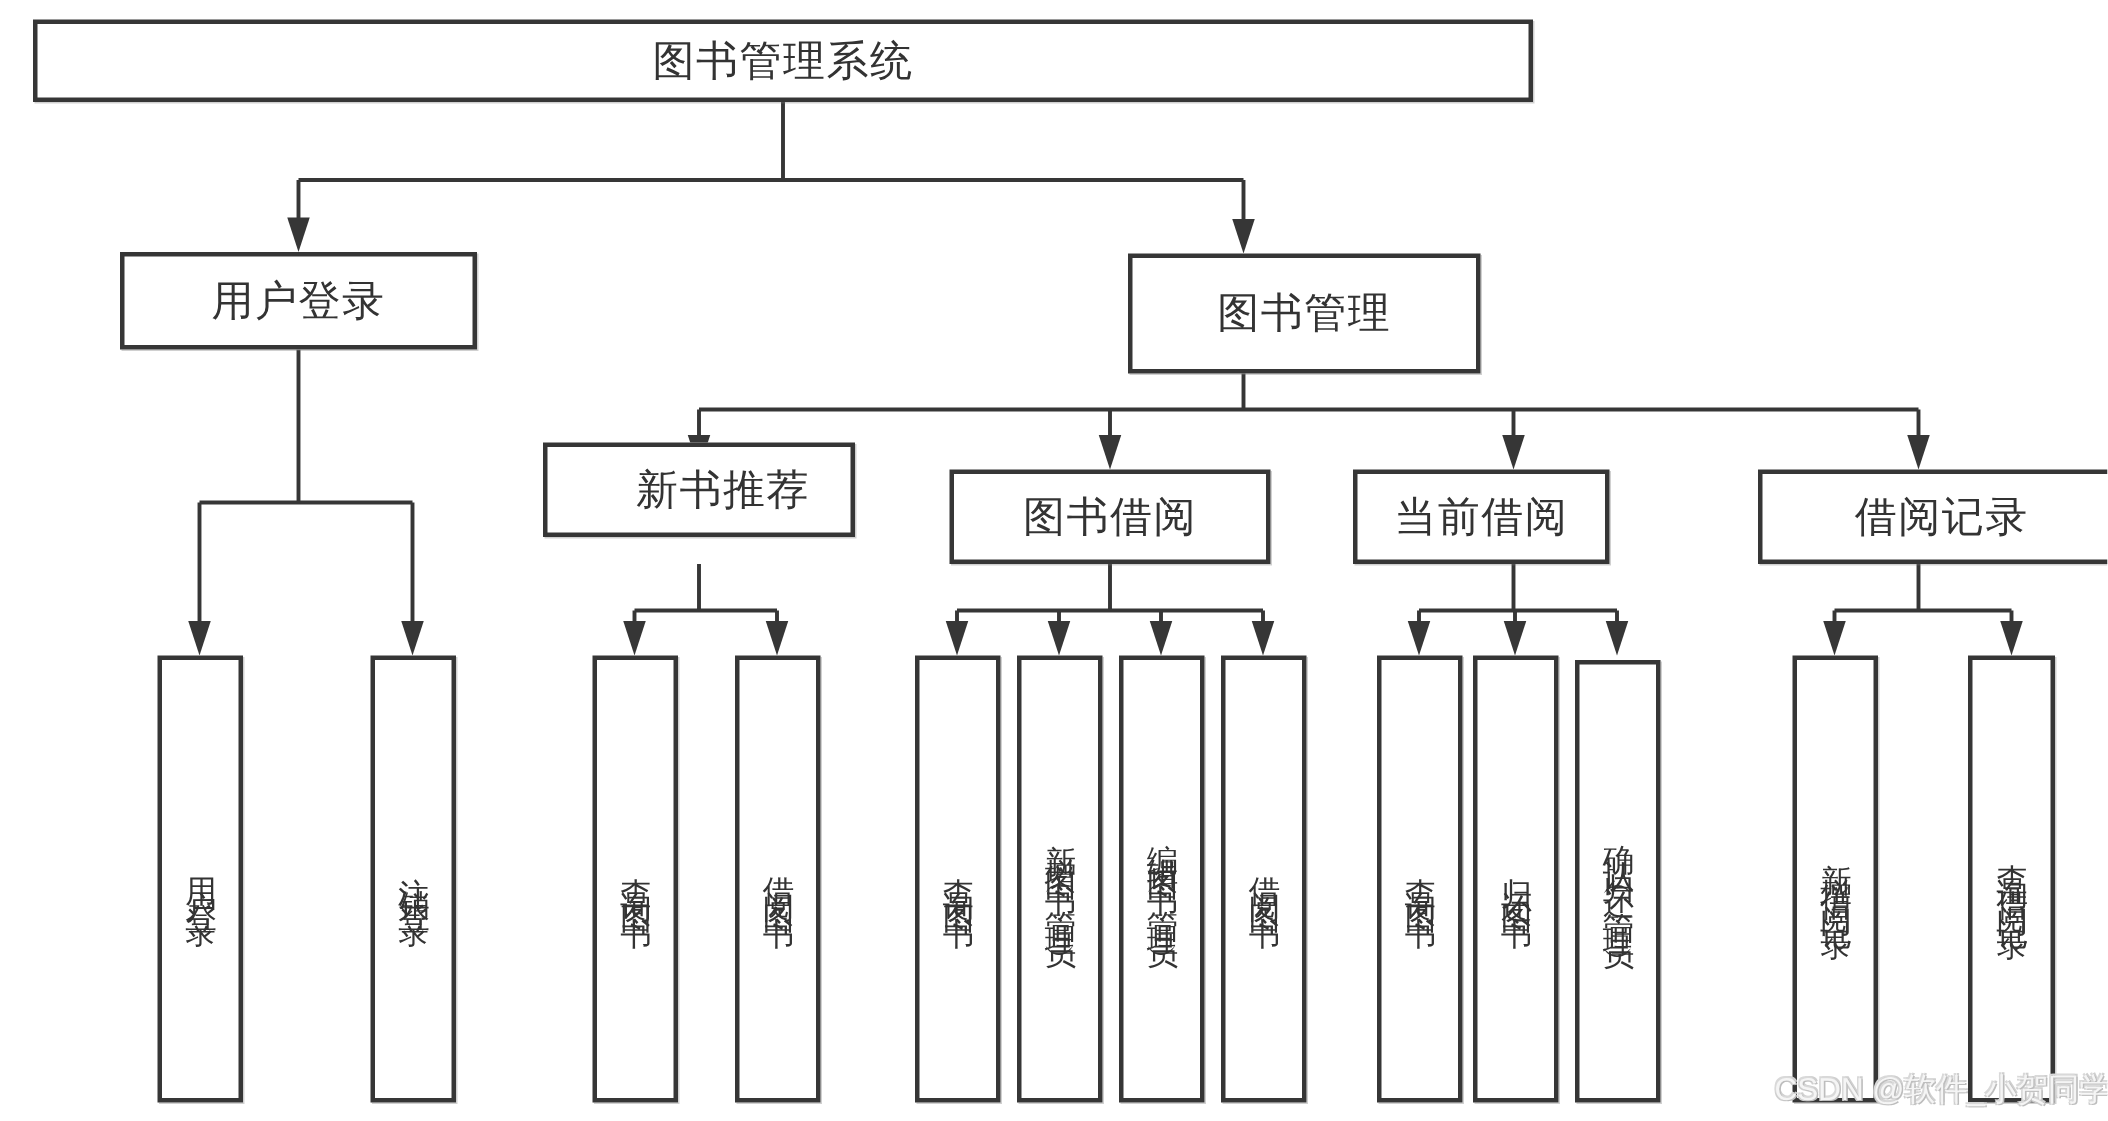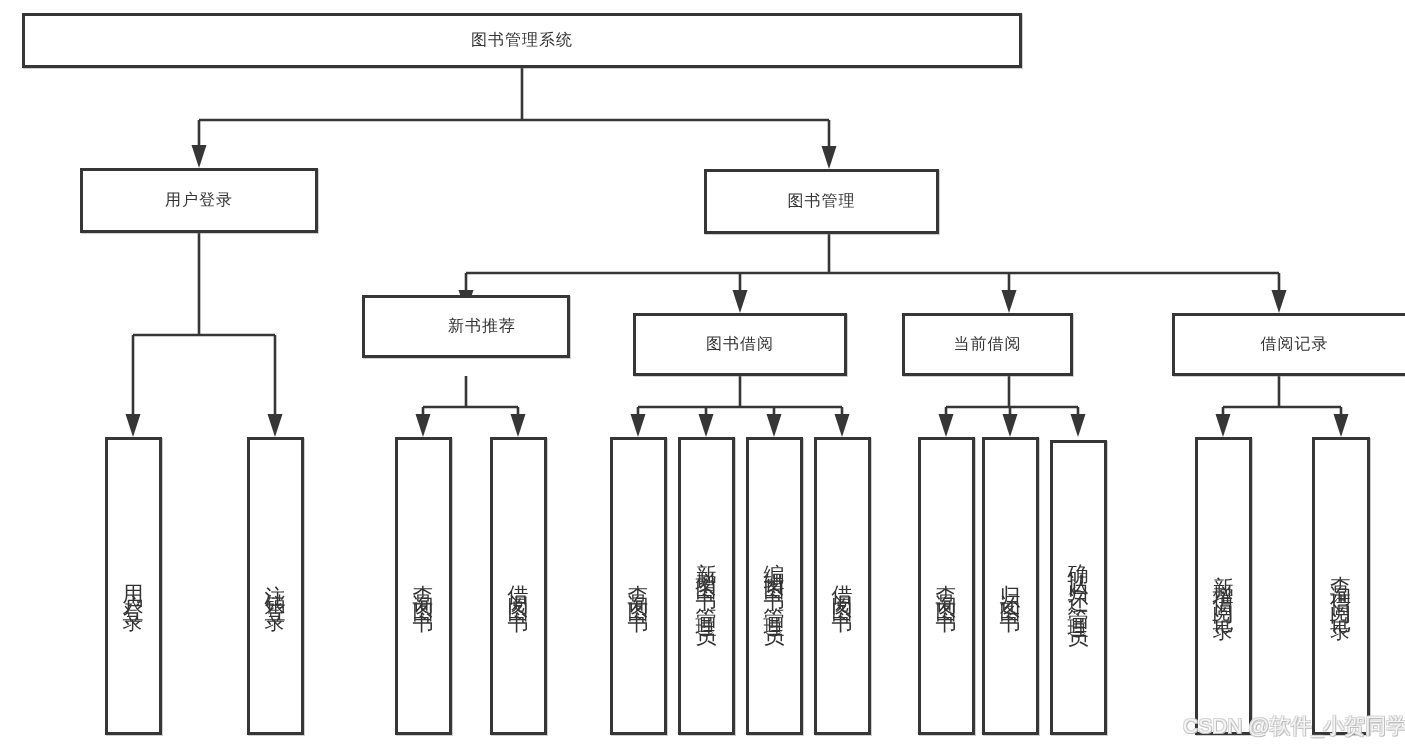--- a/index.html
+++ b/index.html
@@ -21,21 +21,21 @@
     position: absolute;
     box-sizing: border-box;
     border: 3px solid #363636;
     background: #ffffff;
     display: flex;
     align-items: center;
     justify-content: center;
     box-shadow: 1px 1px 0 rgba(120,120,120,0.35);
   }
   .h-label {
-    font-size: 16px;
+    font-size: 28px;
     letter-spacing: 1px;
     white-space: nowrap;
   }
   .v-node .v-label {
     writing-mode: vertical-rl;
     -webkit-writing-mode: vertical-rl;
     text-orientation: mixed;
     font-size: 21px;
     letter-spacing: 9px;
     line-height: 1;
@@ -101,21 +101,21 @@
     </g>
   </svg>
 
   <div class="node" style="left:22px; top:13px; width:1000px; height:55px;">
     <span class="h-label">图书管理系统</span>
   </div>
 
   <div class="node" style="left:80px; top:168px; width:238px; height:65px;">
     <span class="h-label">用户登录</span>
   </div>
-  <div class="node" style="left:704px; top:169px; width:235px; height:65px;">
+  <div class="node" style="left:752px; top:169px; width:235px; height:80px;">
     <span class="h-label">图书管理</span>
   </div>
 
   <div class="node" style="left:362px; top:295px; width:208px; height:63px;padding-left:32px;">
     <span class="h-label">新书推荐</span>
   </div>
   <div class="node" style="left:633px; top:313px; width:214px; height:63px;">
     <span class="h-label">图书借阅</span>
   </div>
   <div class="node" style="left:902px; top:313px; width:171px; height:63px;">

